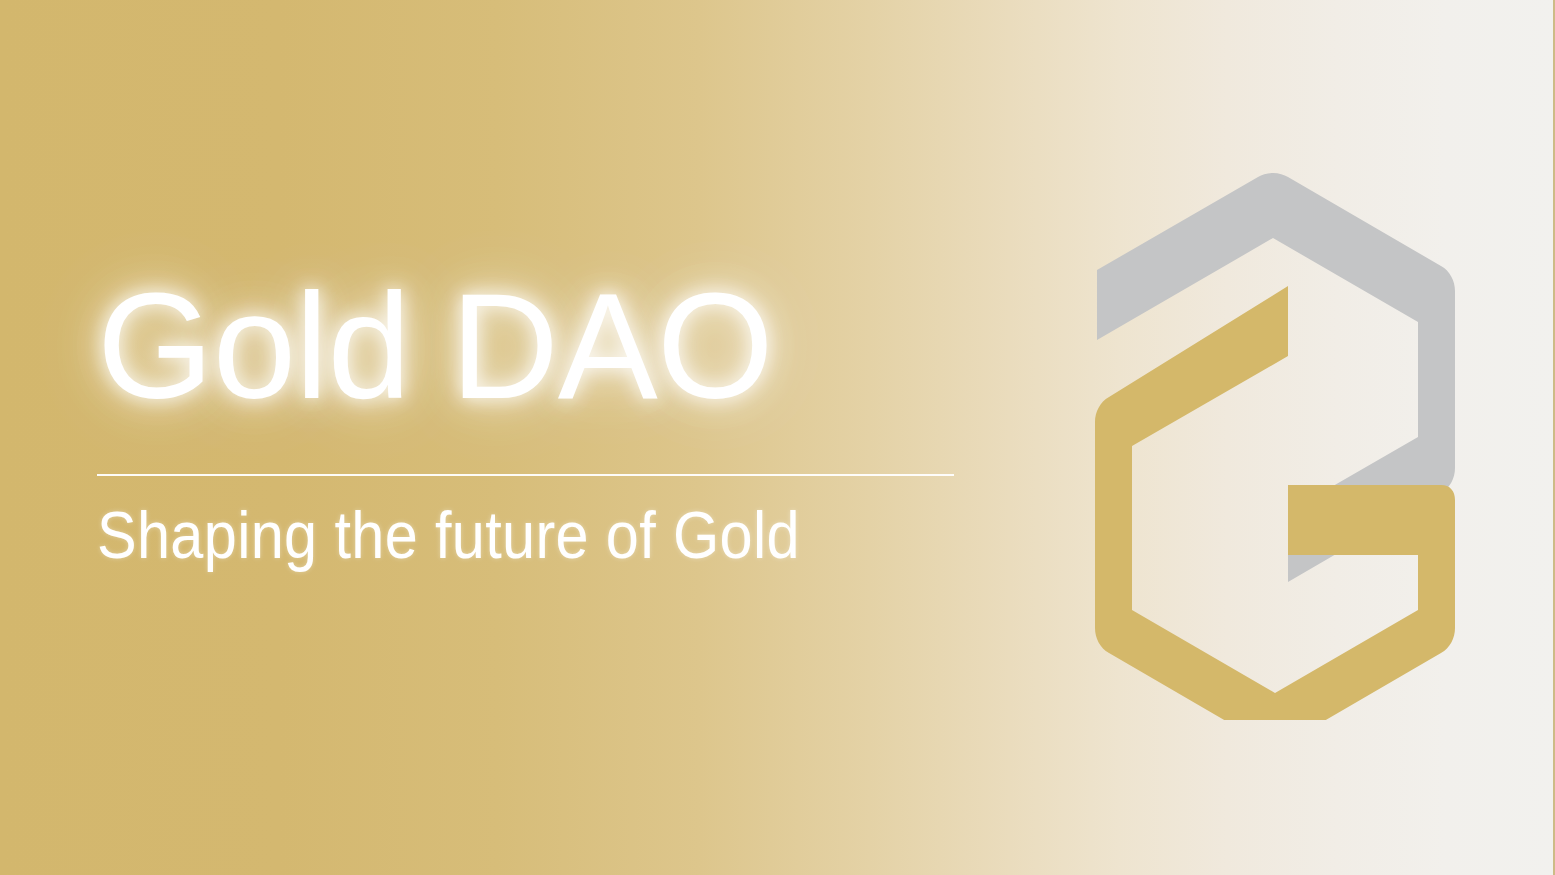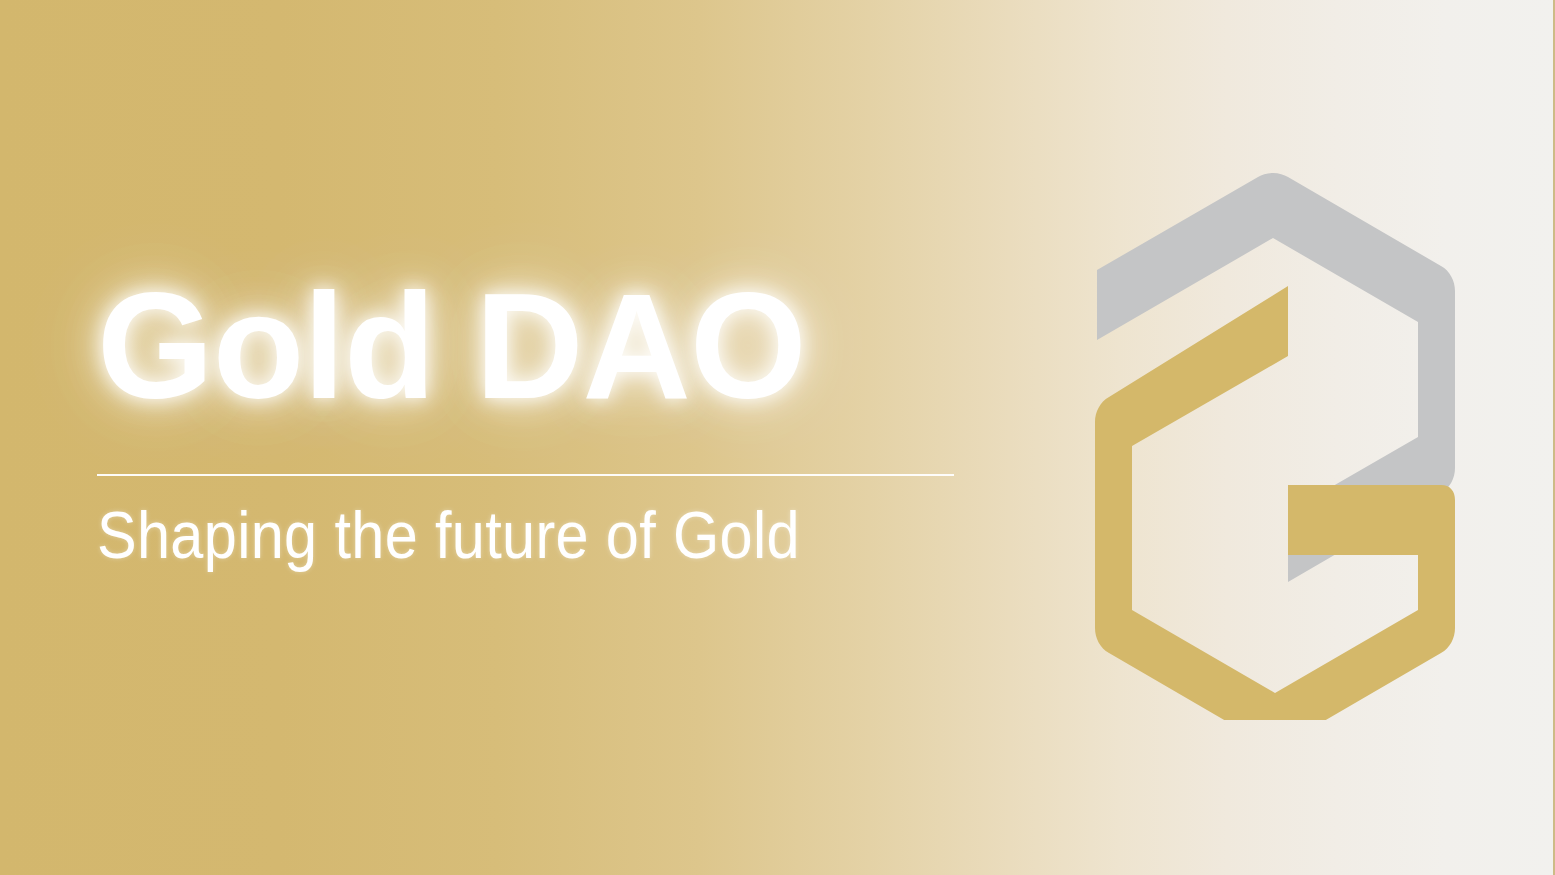--- a/index.html
+++ b/index.html
@@ -39,21 +39,21 @@
   #text-block {
     position: absolute;
     left: 97px;
     top: 262px;
     width: 880px;
   }
 
   #page-title {
     margin: 0;
     font-family: "Liberation Sans", sans-serif;
-    font-weight: bold;
+    font-weight: normal;
     font-size: 150px;
     line-height: 168px;
     letter-spacing: -1px;
     color: #ffffff;
     white-space: nowrap;
     text-shadow:
       0 0 18px rgba(255,255,255,0.95),
       0 0 34px rgba(255,255,255,0.75),
       0 0 60px rgba(255,255,255,0.50),
       0 0 95px rgba(255,255,255,0.28);

